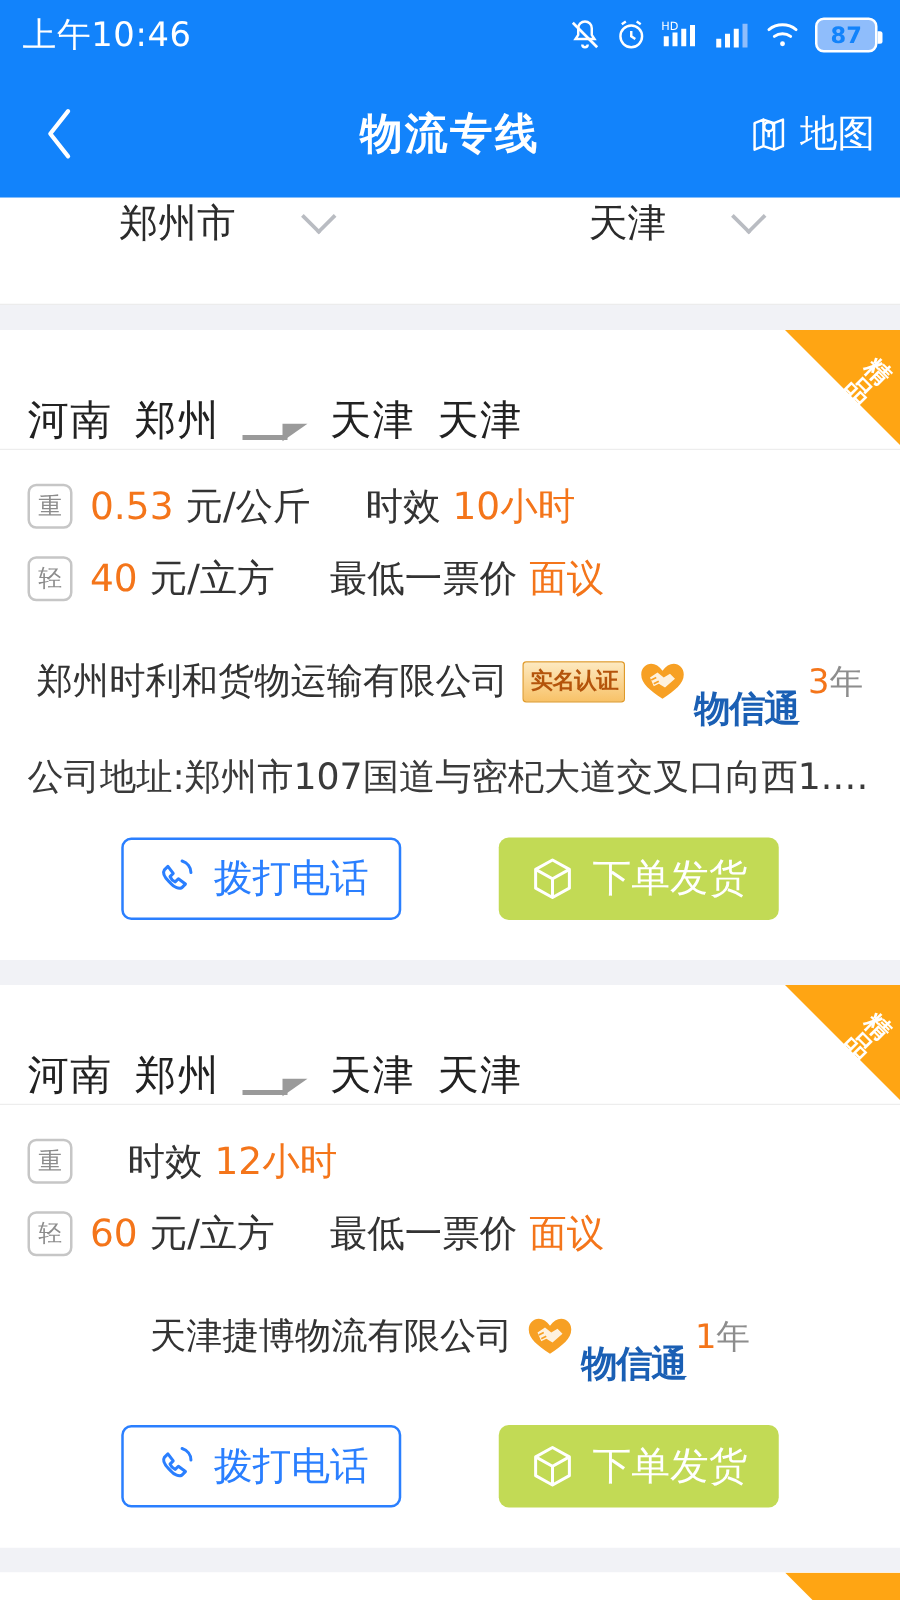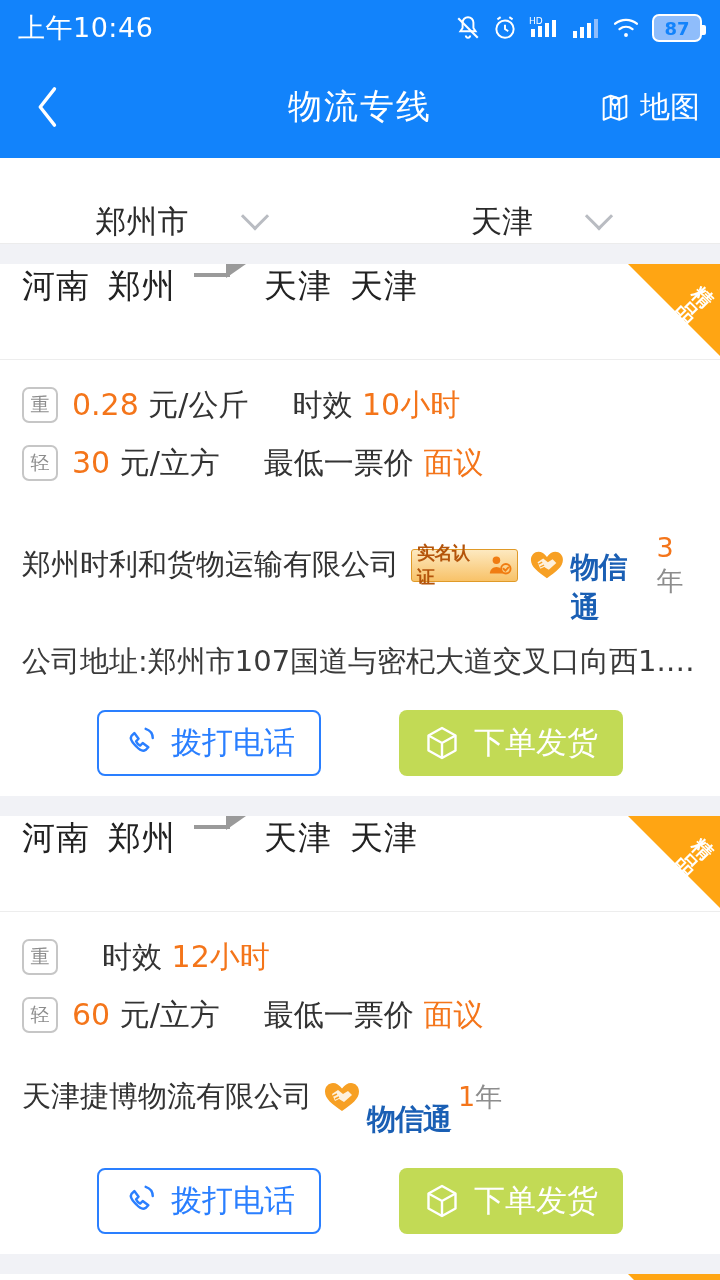--- a/index.html
+++ b/index.html
@@ -28,30 +28,30 @@
   .battery .cap { position: absolute; right: -6px; top: 9px; width: 4px; height: 10px; background: #fff; border-radius: 0 2px 2px 0; }
 
   
   .navbar {
     height: 102px; background: #1283fb; color: #fff;
     display: flex; align-items: center; position: relative; padding: 0 20px;
   }
   .nav-back { width: 56px; height: 56px; display: flex; align-items: center; justify-content: center; }
   .nav-title {
     position: absolute; left: 0; right: 0; text-align: center;
-    font-size: 34px; letter-spacing: 2px; pointer-events: none;
+    font-size: 34px; letter-spacing: 2px; pointer-events: none; font-weight: bold;
   }
   .nav-map {
     margin-left: auto; display: flex; align-items: center; gap: 8px;
     font-size: 30px; z-index: 2;
   }
 
   
   .filterbar {
-    height: 86px; background: #fff; display: flex; align-items: flex-end;
+    height: 86px; background: #fff; display: flex; align-items: flex-start;
     border-bottom: 1px solid #ececec;
   }
   .filter-cell {
     flex: 1; display: flex; align-items: center; justify-content: center; gap: 56px;
   }
   .filter-label { font-size: 31px; color: #2b2b2b; }
   .chev { width: 20px; height: 20px; border-right: 3px solid #b9bcc2; border-bottom: 3px solid #b9bcc2; transform: rotate(45deg) translate(-4px,-4px); }
 
   .gap { height: 20px; background: #f1f2f6; }
 
@@ -66,21 +66,21 @@
     border-color: transparent #ffa513 transparent transparent;
   }
   .ribbon-text {
     position: absolute; top: 20px; right: 8px; z-index: 2;
     color: #fff; font-size: 20px; font-weight: bold; letter-spacing: 1px;
     transform: rotate(45deg); transform-origin: center; line-height: 1.05;
     width: 34px; text-align: center; white-space: normal;
   }
 
   .route {
-    height: 96px; display: flex; align-items: flex-start; padding: 0 22px;
+    height: 96px; display: flex; align-items: flex-end; padding: 0 22px;
     border-bottom: 1px solid #ededed; gap: 18px;
   }
   .route-city { font-size: 33px; color: #222; letter-spacing: 1px; }
   .arrow { width: 52px; height: 20px; position: relative; }
   .arrow .bar { position: absolute; left: 0; top: 9px; width: 36px; height: 4px; background: #9a9a9a; }
   .arrow .head {
     position: absolute; right: 0; top: 0;
     width: 0; height: 0;
     border-left: 20px solid #9a9a9a;
     border-top: 0 solid transparent;
@@ -92,37 +92,37 @@
   .tagbox {
     width: 36px; height: 36px; border: 2px solid #c6c6c6; border-radius: 7px;
     display: flex; align-items: center; justify-content: center;
     font-size: 19px; color: #8c8c8c; flex: none;
   }
   .price-main { margin-left: 14px; font-size: 30px; color: #333; white-space: nowrap; }
   .num { color: #f4751a; }
   .price-side { margin-left: 44px; font-size: 30px; color: #333; white-space: nowrap; }
   .hl { color: #f4751a; }
 
-  .company-row { display: flex; align-items: center; padding: 6px 22px 0 22px; gap: 12px; }
+  .company-row { display: flex; align-items: center; padding: 6px 22px 0 22px; gap: 12px; justify-content: center; }
   .company-name { font-size: 29px; color: #333; white-space: nowrap; }
   .verify-badge {
     display: inline-flex; align-items: center; gap: 4px;
     border: 1px solid #e09a28; border-radius: 3px;
     background: linear-gradient(#fde9c0, #f8c268);
-    padding: 2px 5px; height: 33px;
+    padding: 2px 5px; height: 33px; flex-direction: column;
   }
   .verify-text { font-size: 18px; color: #b4540b; font-weight: bold; letter-spacing: -0.5px; }
   .wxt { display: inline-flex; align-items: center; gap: 7px; }
   .wxt-logo-text { font-size: 29px; font-weight: bold; color: #1a5fb4; letter-spacing: -1px; margin-top: 46px; }
   .wxt-years { font-size: 27px; color: #f4751a; }
   .wxt-years .unit { color: #8d8d8d; }
 
   .addr { padding: 14px 22px 0 22px; font-size: 29px; color: #3a3a3a; white-space: nowrap; overflow: hidden; text-overflow: ellipsis; }
 
-  .btn-row { display: flex; justify-content: center; align-items: center; gap: 78px; padding: 28px 0 20px 0; }
+  .btn-row { display: flex; justify-content: center; align-items: center; gap: 78px; padding: 28px 0 32px 0; }
   .btn {
     display: flex; align-items: center; justify-content: center; gap: 14px;
     height: 66px; width: 224px; border-radius: 8px; font-size: 31px;
   }
   .btn-call { border: 2px solid #2a7fff; color: #2a7fff; background: #fff; }
   .btn-order { background: #c2da55; color: #fff; }
 
   .card-last .route { border-bottom: 1px solid #ededed; }
 </style>
 </head>
@@ -209,32 +209,32 @@
           <span class="head"></span>
         </span>
       <span class="route-city">天津</span>
       <span class="route-city">天津</span>
     </div>
 
     <div class="price-block">
       <div class="price-row">
         <span class="tagbox">重</span>
         <span class="price-main">
-          <span class="num">0.28</span>
+          <span class="num">0.53</span>
           <span>元/公斤</span>
         </span>
         <span class="price-side">
           <span>时效</span>
           <span class="hl">10小时</span>
         </span>
       </div>
       <div class="price-row">
         <span class="tagbox">轻</span>
         <span class="price-main">
-          <span class="num">30</span>
+          <span class="num">40</span>
           <span>元/立方</span>
         </span>
         <span class="price-side">
           <span>最低一票价</span>
           <span class="hl">面议</span>
         </span>
       </div>
     </div>
 
     <div class="company-row">

